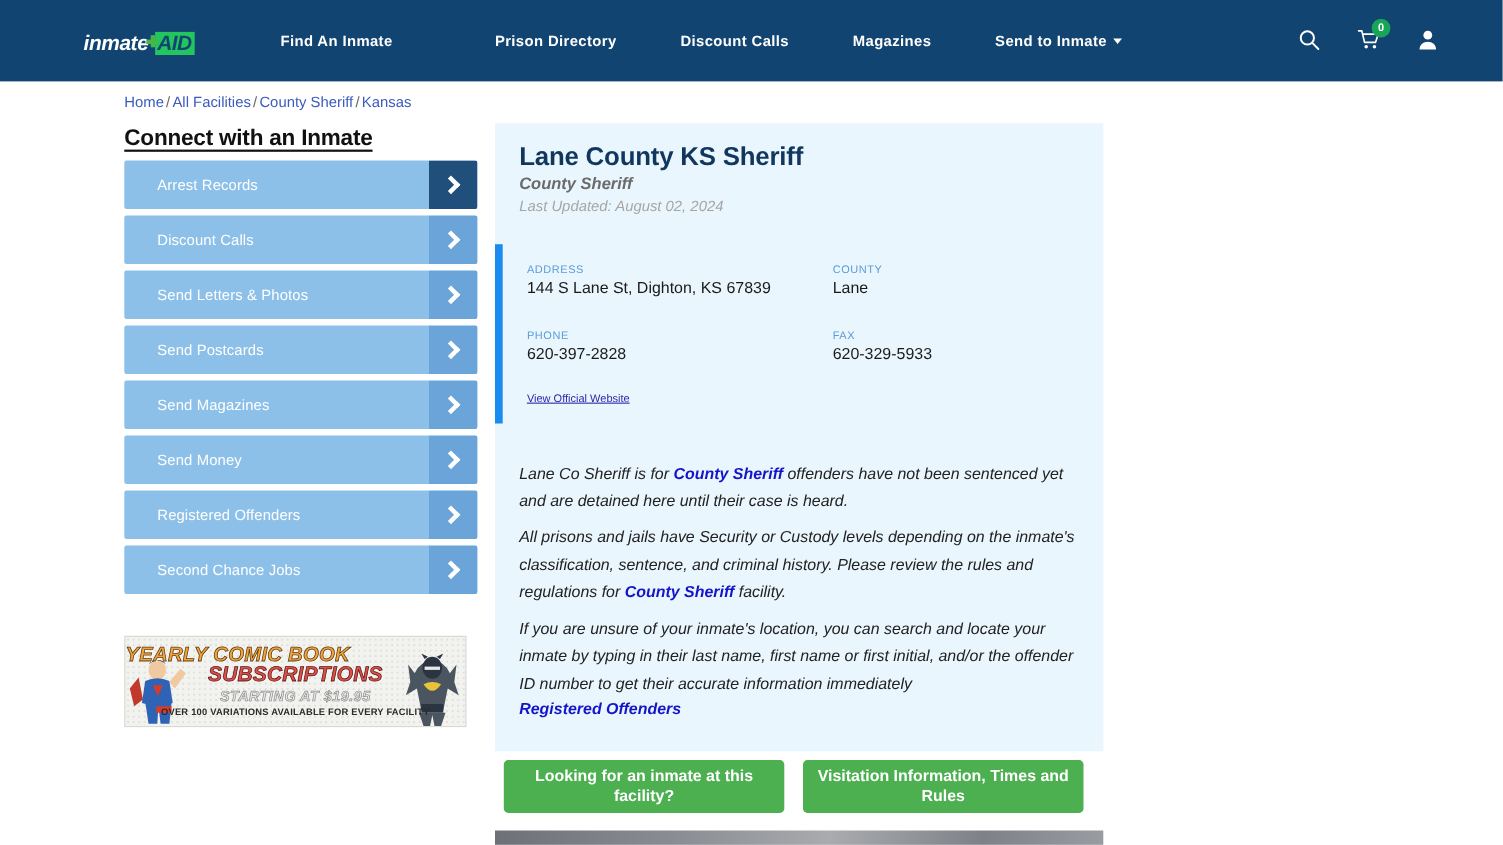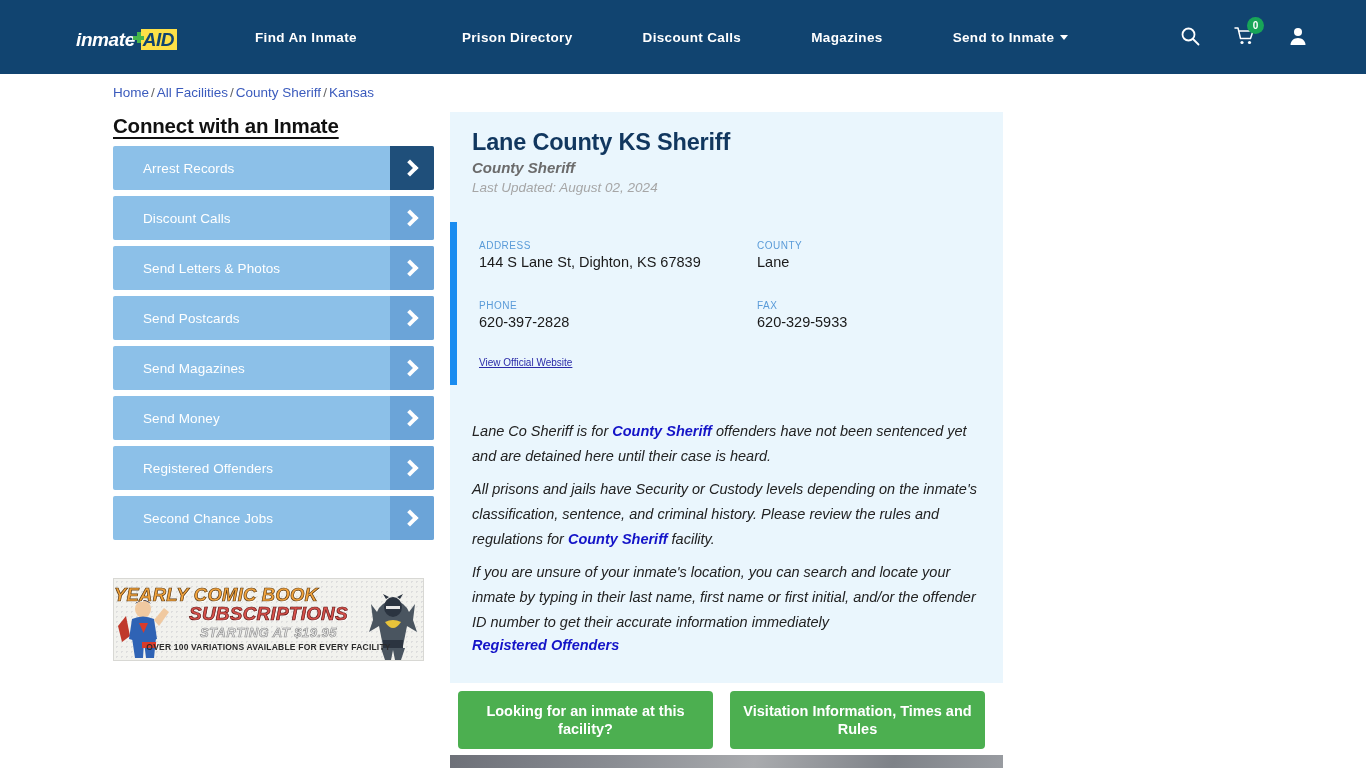--- a/index.html
+++ b/index.html
@@ -28,28 +28,28 @@
   }
   .logo-plus {
     position: relative; width: 11px; height: 11px; margin: 0 0 7px -2px;
   }
   .logo-plus:before, .logo-plus:after {
     content: ""; position: absolute; background: #46b64b;
   }
   .logo-plus:before { left: 4px; top: 0; width: 4px; height: 11px; }
   .logo-plus:after  { left: 0; top: 4px; width: 11px; height: 4px; }
   .logo-aid {
-    background: #fde047; color: #114470; font-size: 19px; font-weight: 700;
+    background: #22c55e; color: #114470; font-size: 19px; font-weight: 700;
     font-style: italic; padding: 1px 3px 1px 2px; line-height: 19px;
     margin-left: -3px; letter-spacing: -0.5px;
   }
 
   .nav {
     position: absolute; left: 255px; top: 0; height: 74px;
-    display: flex; align-items: center; gap: 12px;
+    display: flex; align-items: center; gap: 0;
   }
   .nav-item {
     color: #ffffff; font-size: 13.5px; font-weight: 700;
     letter-spacing: 0.35px; cursor: pointer; white-space: nowrap;
     padding: 0 0;
   }
   .nav-gap-1 { margin-right: 58px; }
   .nav-gap-2 { margin-right: 58px; padding-left: 35px; }
   .nav-gap-3 { margin-right: 58px; }
   .nav-gap-4 { margin-right: 58px; }
@@ -206,21 +206,21 @@
     font-size: 14.5px; font-weight: 700; font-style: italic;
     color: #1414c8; cursor: pointer;
   }
 
   
   .cta-row {
     position: absolute; left: 458px; top: 691px;
     display: flex; gap: 17px;
   }
   .cta {
-    width: 255px; height: 58px; background: #4caf50; border-radius: 4px;
+    width: 255px; height: 48px; background: #4caf50; border-radius: 4px;
     color: #ffffff; font-size: 14.5px; font-weight: 700; line-height: 18px;
     display: flex; align-items: center; justify-content: center;
     text-align: center; cursor: pointer; padding: 0 12px;
   }
 
   
   .bottom-photo {
     position: absolute; left: 450px; top: 755px;
     width: 553px; height: 13px;
     background: linear-gradient(105deg,#6d7078 0%,#8a8d93 30%,#a9abae 55%,#7e8288 80%,#999ca1 100%);

